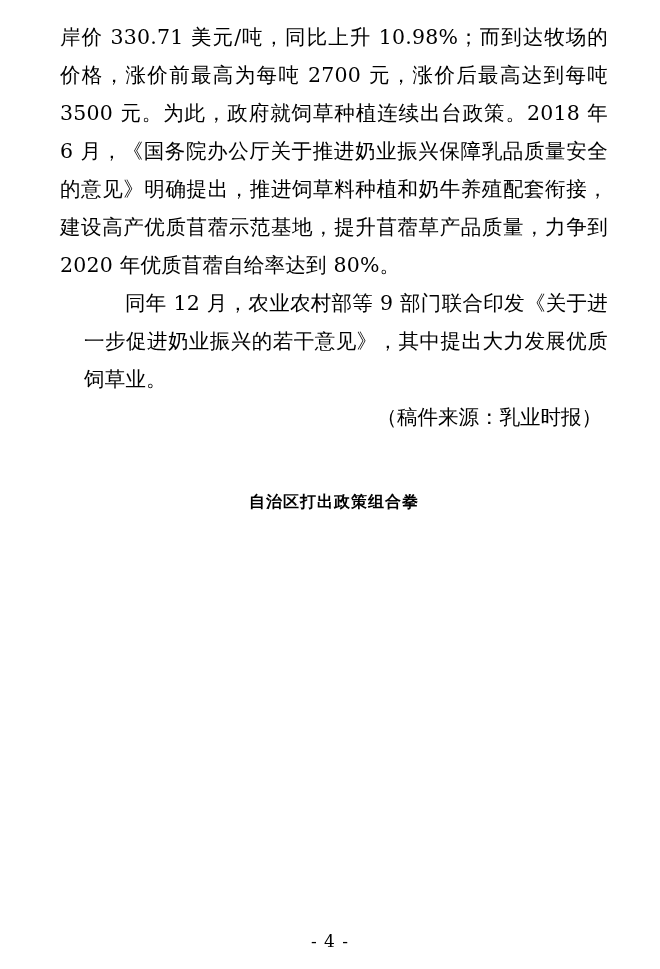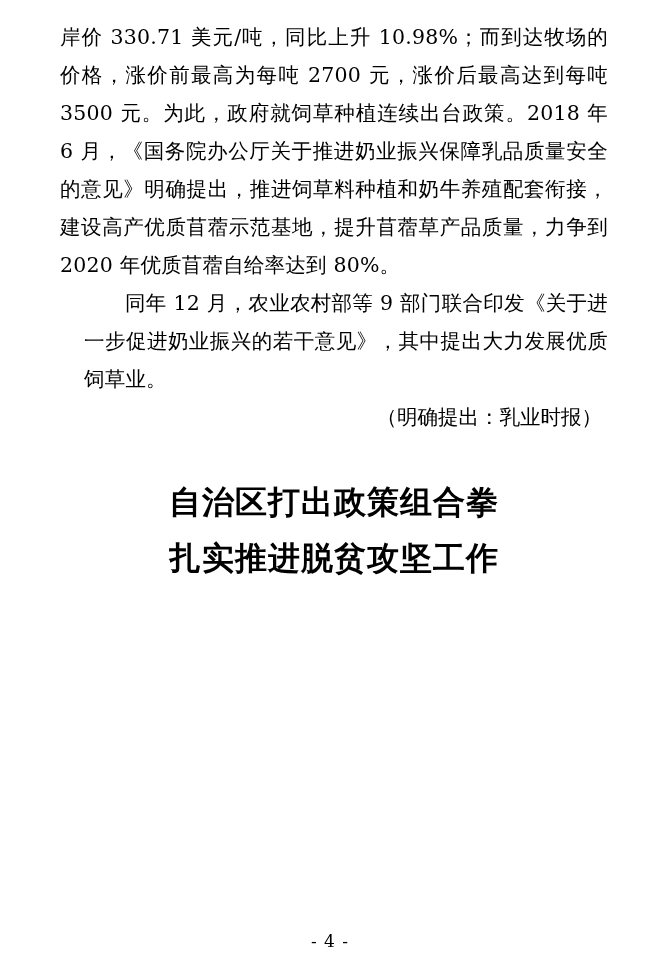--- a/index.html
+++ b/index.html
@@ -28,21 +28,21 @@
     text-align: justify;
     text-justify: inter-ideograph;
     margin: 0;
     letter-spacing: 0.2px;
   }
   .indent {
     text-indent: 2em;
     margin-left: 24px;
   }
   .heading {
-    font-size: 32px;
+    font-size: 16px;
     font-weight: bold;
     text-align: center;
     line-height: 40px;
     margin: 0;
     letter-spacing: 1px;
     font-family: "DejaVu Serif", "Liberation Serif", serif;
   }
   .heading-block {
     margin-top: 46px;
     margin-bottom: 10px;
@@ -71,24 +71,23 @@
 </head>
 <body>
 
 <div class="page">
 
   <p class="para">岸价 330.71 美元/吨，同比上升 10.98%；而到达牧场的价格，涨价前最高为每吨 2700 元，涨价后最高达到每吨 3500 元。为此，政府就饲草种植连续出台政策。2018 年 6 月，《国务院办公厅关于推进奶业振兴保障乳品质量安全的意见》明确提出，推进饲草料种植和奶牛养殖配套衔接，建设高产优质苜蓿示范基地，提升苜蓿草产品质量，力争到 2020 年优质苜蓿自给率达到 80%。</p>
 
   <p class="para indent">同年 12 月，农业农村部等 9 部门联合印发《关于进一步促进奶业振兴的若干意见》，其中提出大力发展优质饲草业。</p>
 
 
-  <p class="src-line">（明确提出：乳业时报）</p>
+  <p class="src-line">（稿件来源：乳业时报）</p>
 
   <div class="heading-block">
     <h1 class="heading">自治区打出政策组合拳</h1>
-    <h1 class="heading heading-2">扎实推进脱贫攻坚工作</h1>
   </div>
 
 
 
   <div class="footer">- 4 -</div>
 
 </div>
 
 </body></html>

